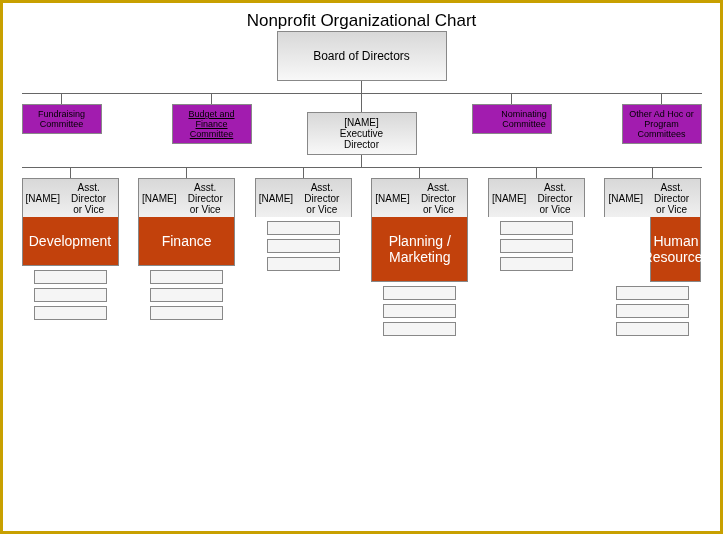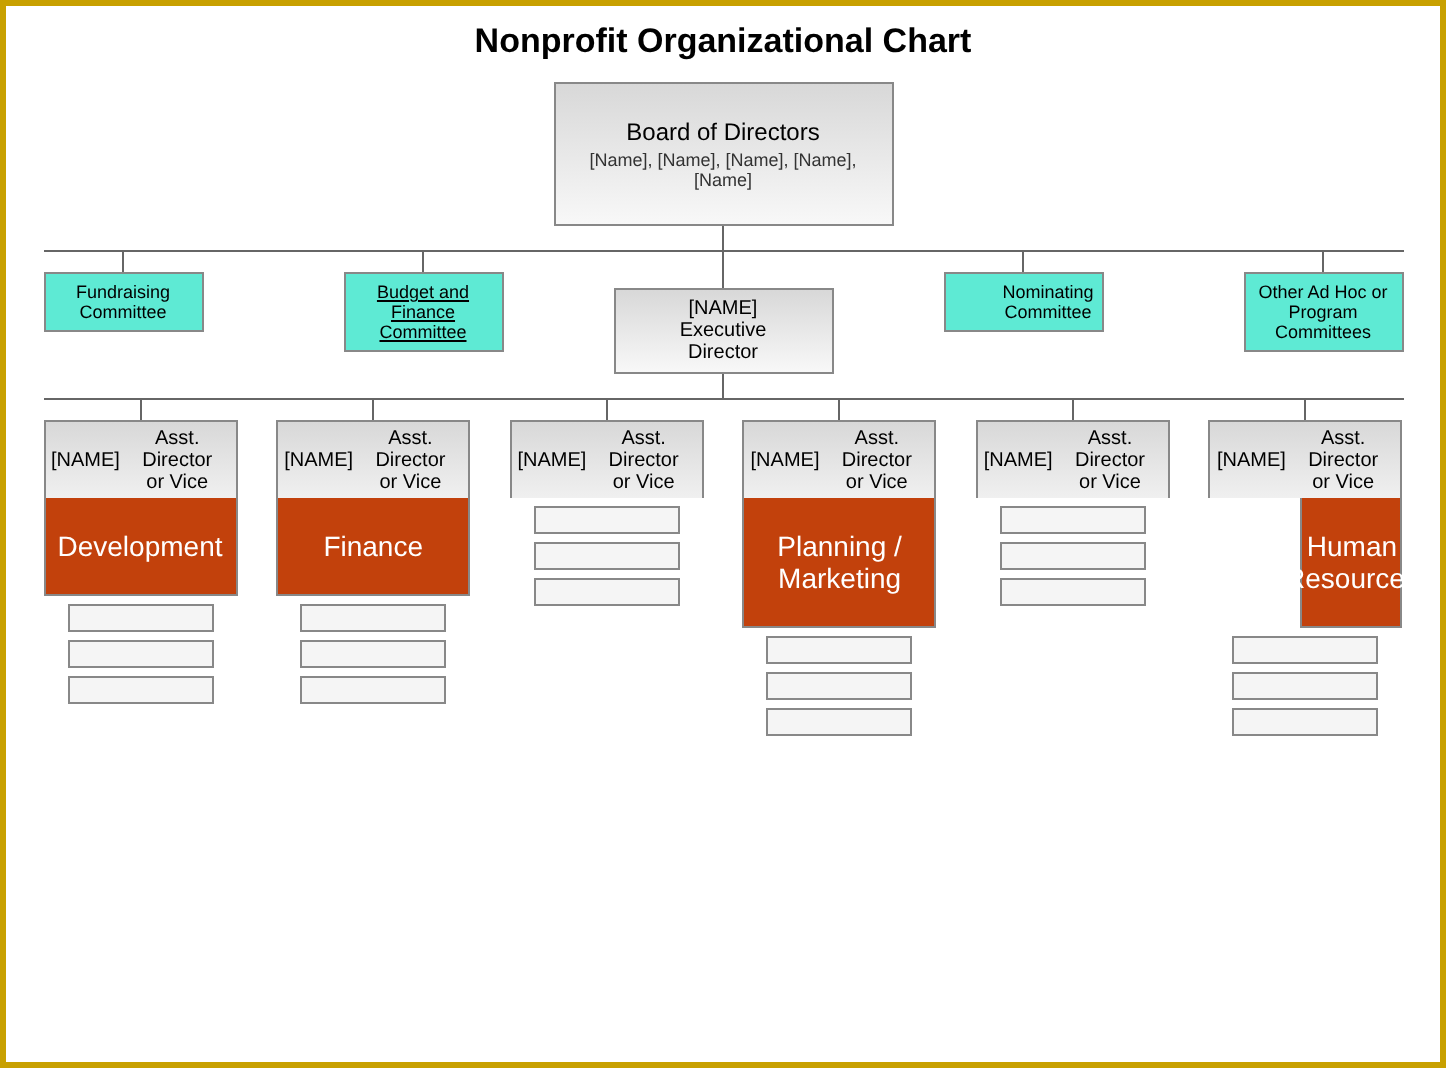--- a/index.html
+++ b/index.html
@@ -16,28 +16,27 @@
       width: 100%;
       height: 100%;
       padding: 8px 6px;
       display: flex;
       flex-direction: column;
       align-items: center;
       gap: 0;
     }
     .chart-title {
       font-size: 17px;
-      font-weight: bold;
-      margin-bottom: 10px;
+      font-weight: normal;
       text-align: center;
     }
     
     .box {
       border: 1px solid #888;
-      background: #5eead4;
+      background: #a21caf;
       text-align: center;
       padding: 4px 5px;
       position: relative;
     }
     .box-gradient {
       background: linear-gradient(to bottom, #d8d8d8, #f8f8f8);
     }
     
     .board-box {
       width: 170px;
@@ -133,21 +132,20 @@
 </head>
 <body>
 
 <div class="chart-container">
   <div class="chart-title">Nonprofit Organizational Chart</div>
 
   <div class="full-chart">
 
     <div class="box box-gradient board-box">
       <div class="board-title">Board of Directors</div>
-      <div class="board-names">[Name], [Name], [Name], [Name], [Name]</div>
     </div>
 
     <div style="display:flex; flex-direction:column; align-items:center; width:100%;">
       <div class="vl" style="height:12px;"></div>
 
       <div style="position:relative; width:680px; height:1px; background:#666;"></div>
 
       <div style="display:flex; justify-content:space-between; width:680px;">
 
         <div class="committee-slot">

